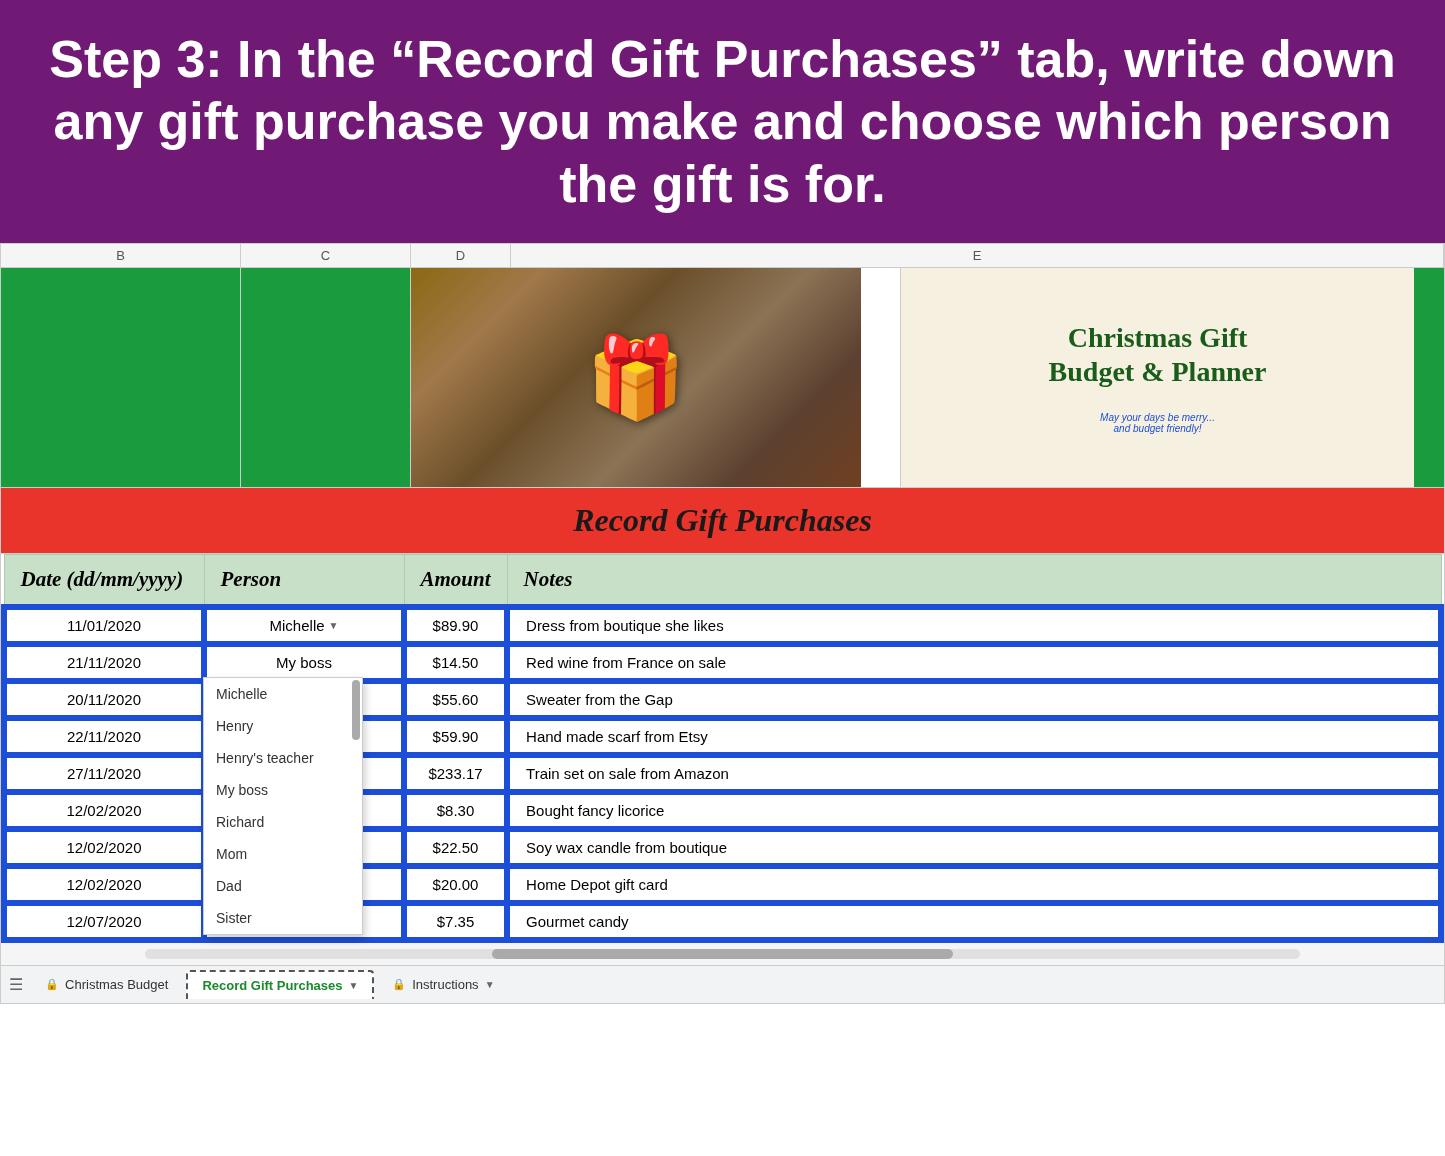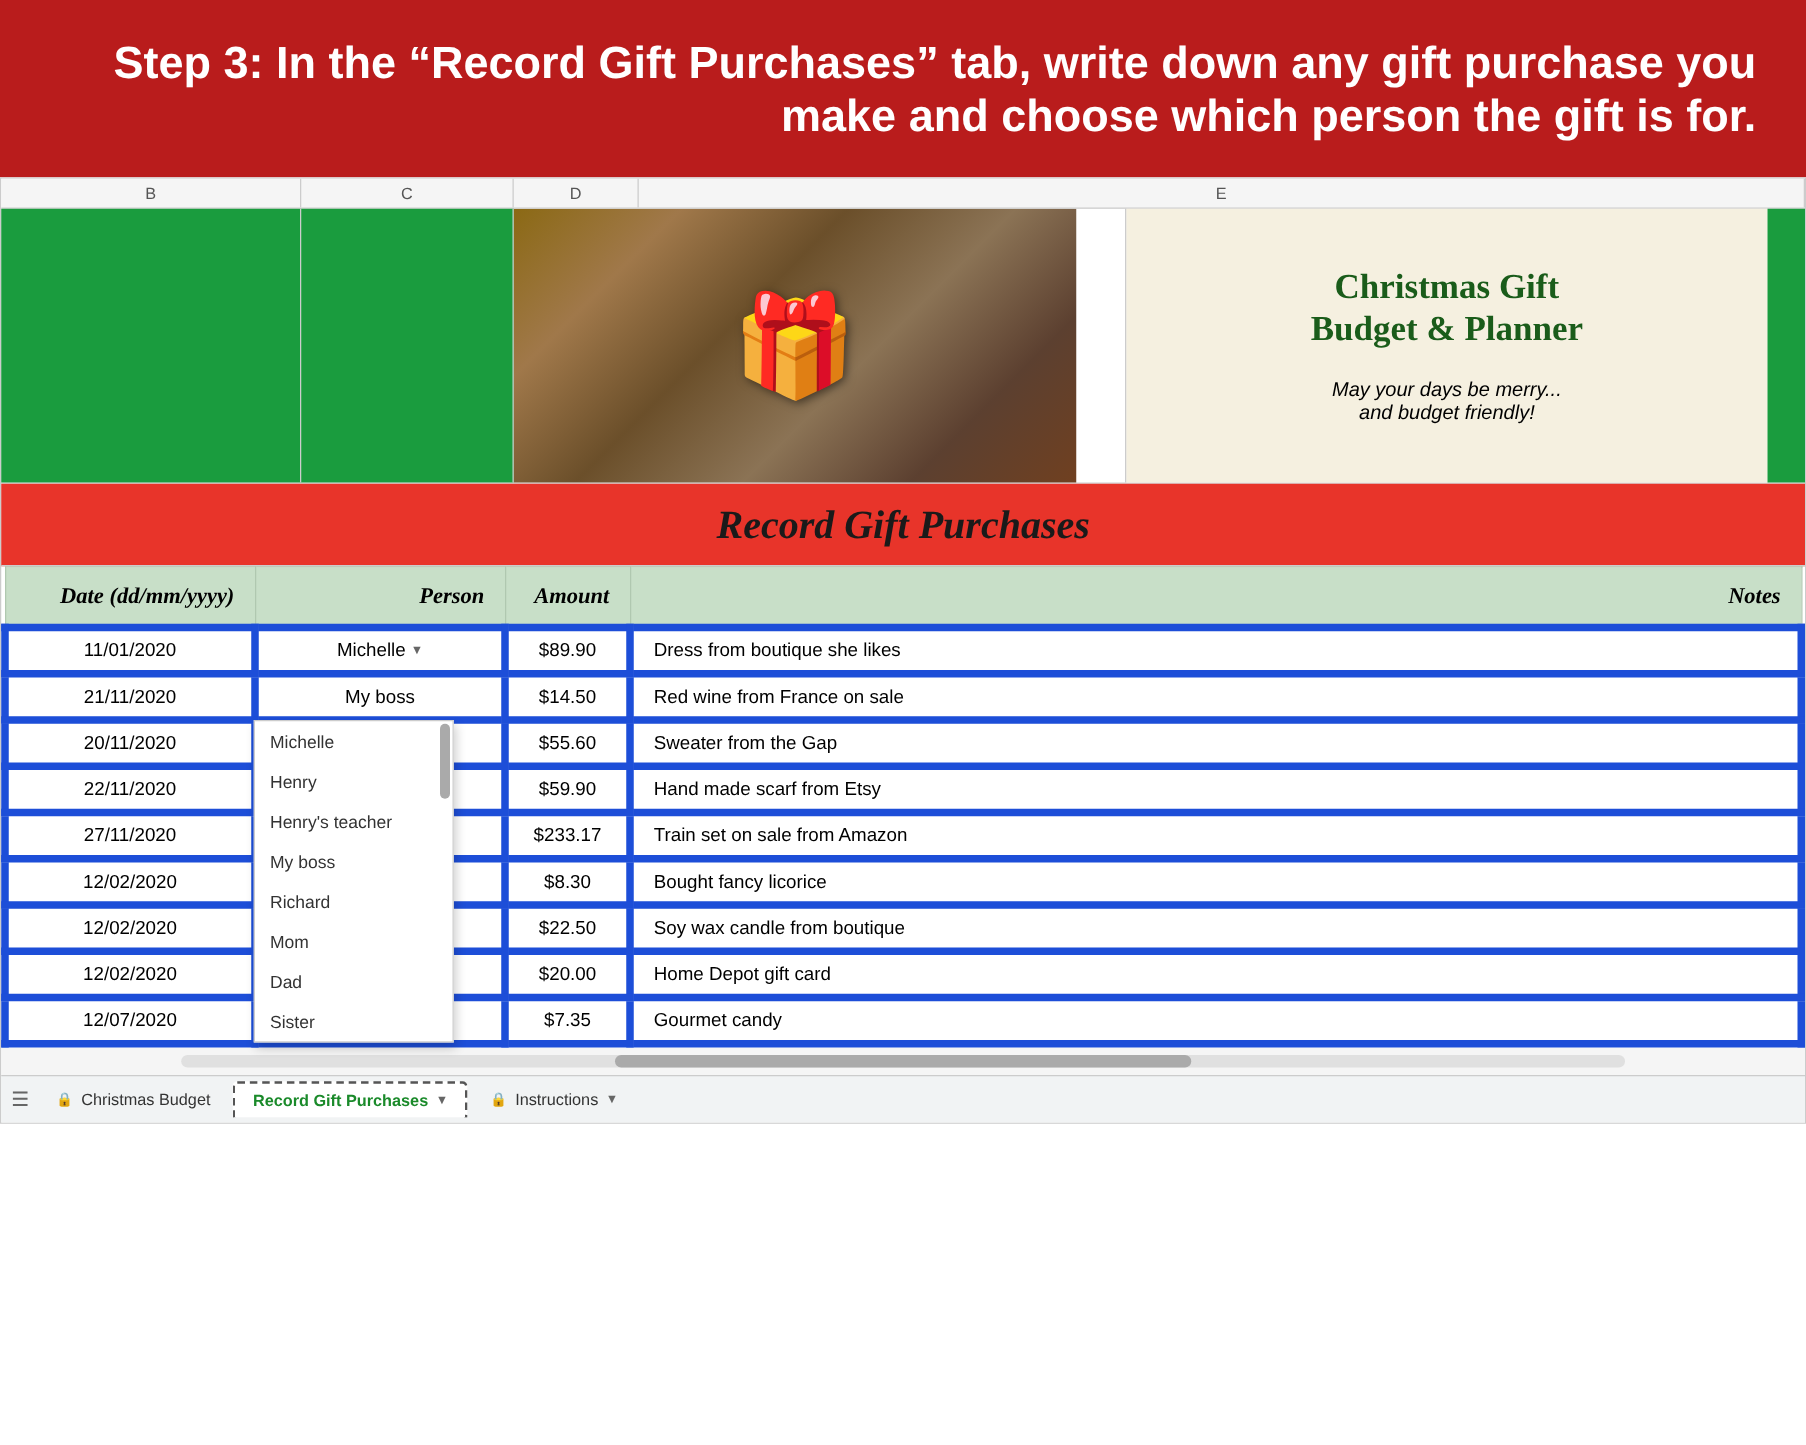--- a/index.html
+++ b/index.html
@@ -6,25 +6,25 @@
     body {
       width: 1445px;
       min-height: 1156px;
       font-family: Arial, sans-serif;
       background: #fff;
       overflow-x: hidden;
     }
 
     
     .header-banner {
-      background: #b91c1c;
+      background: #701a75;
       color: #fff;
-      text-align: right;
+      text-align: center;
       padding: 28px 40px;
-      font-size: 36px;
+      font-size: 52px;
       font-weight: bold;
       line-height: 1.2;
     }
 
     
     .spreadsheet-area {
       background: #fff;
       border: 1px solid #ccc;
     }
 
@@ -90,22 +90,22 @@
     }
     .logo-title {
       font-family: Georgia, serif;
       font-size: 28px;
       font-weight: bold;
       color: #1a5c1a;
       line-height: 1.2;
       margin-bottom: 24px;
     }
     .logo-subtitle {
-      font-size: 16px;
-      color: #000000;
+      font-size: 10px;
+      color: #1d4ed8;
       font-style: italic;
     }
     .cell-logo-right {
       width: 30px;
       background: #1a9c3e;
     }
 
     
     .record-header {
       background: #e8342a;
@@ -125,23 +125,23 @@
       border-collapse: collapse;
     }
     .gift-table thead tr {
       background: #c8dfc8;
     }
     .gift-table th {
       padding: 12px 16px;
       font-family: Georgia, serif;
       font-style: italic;
       font-weight: bold;
-      font-size: 18px;
+      font-size: 21px;
       border: 1px solid #b0c8b0;
-      text-align: right;
+      text-align: left;
     }
     .gift-table td {
       padding: 7px 16px;
       font-size: 15px;
       border: 6px solid #1d4ed8;
       background: #fff;
     }
     .col-date { width: 200px; text-align: center; }
     .col-person { width: 200px; text-align: center; }
     .col-amount { width: 100px; text-align: center; }

